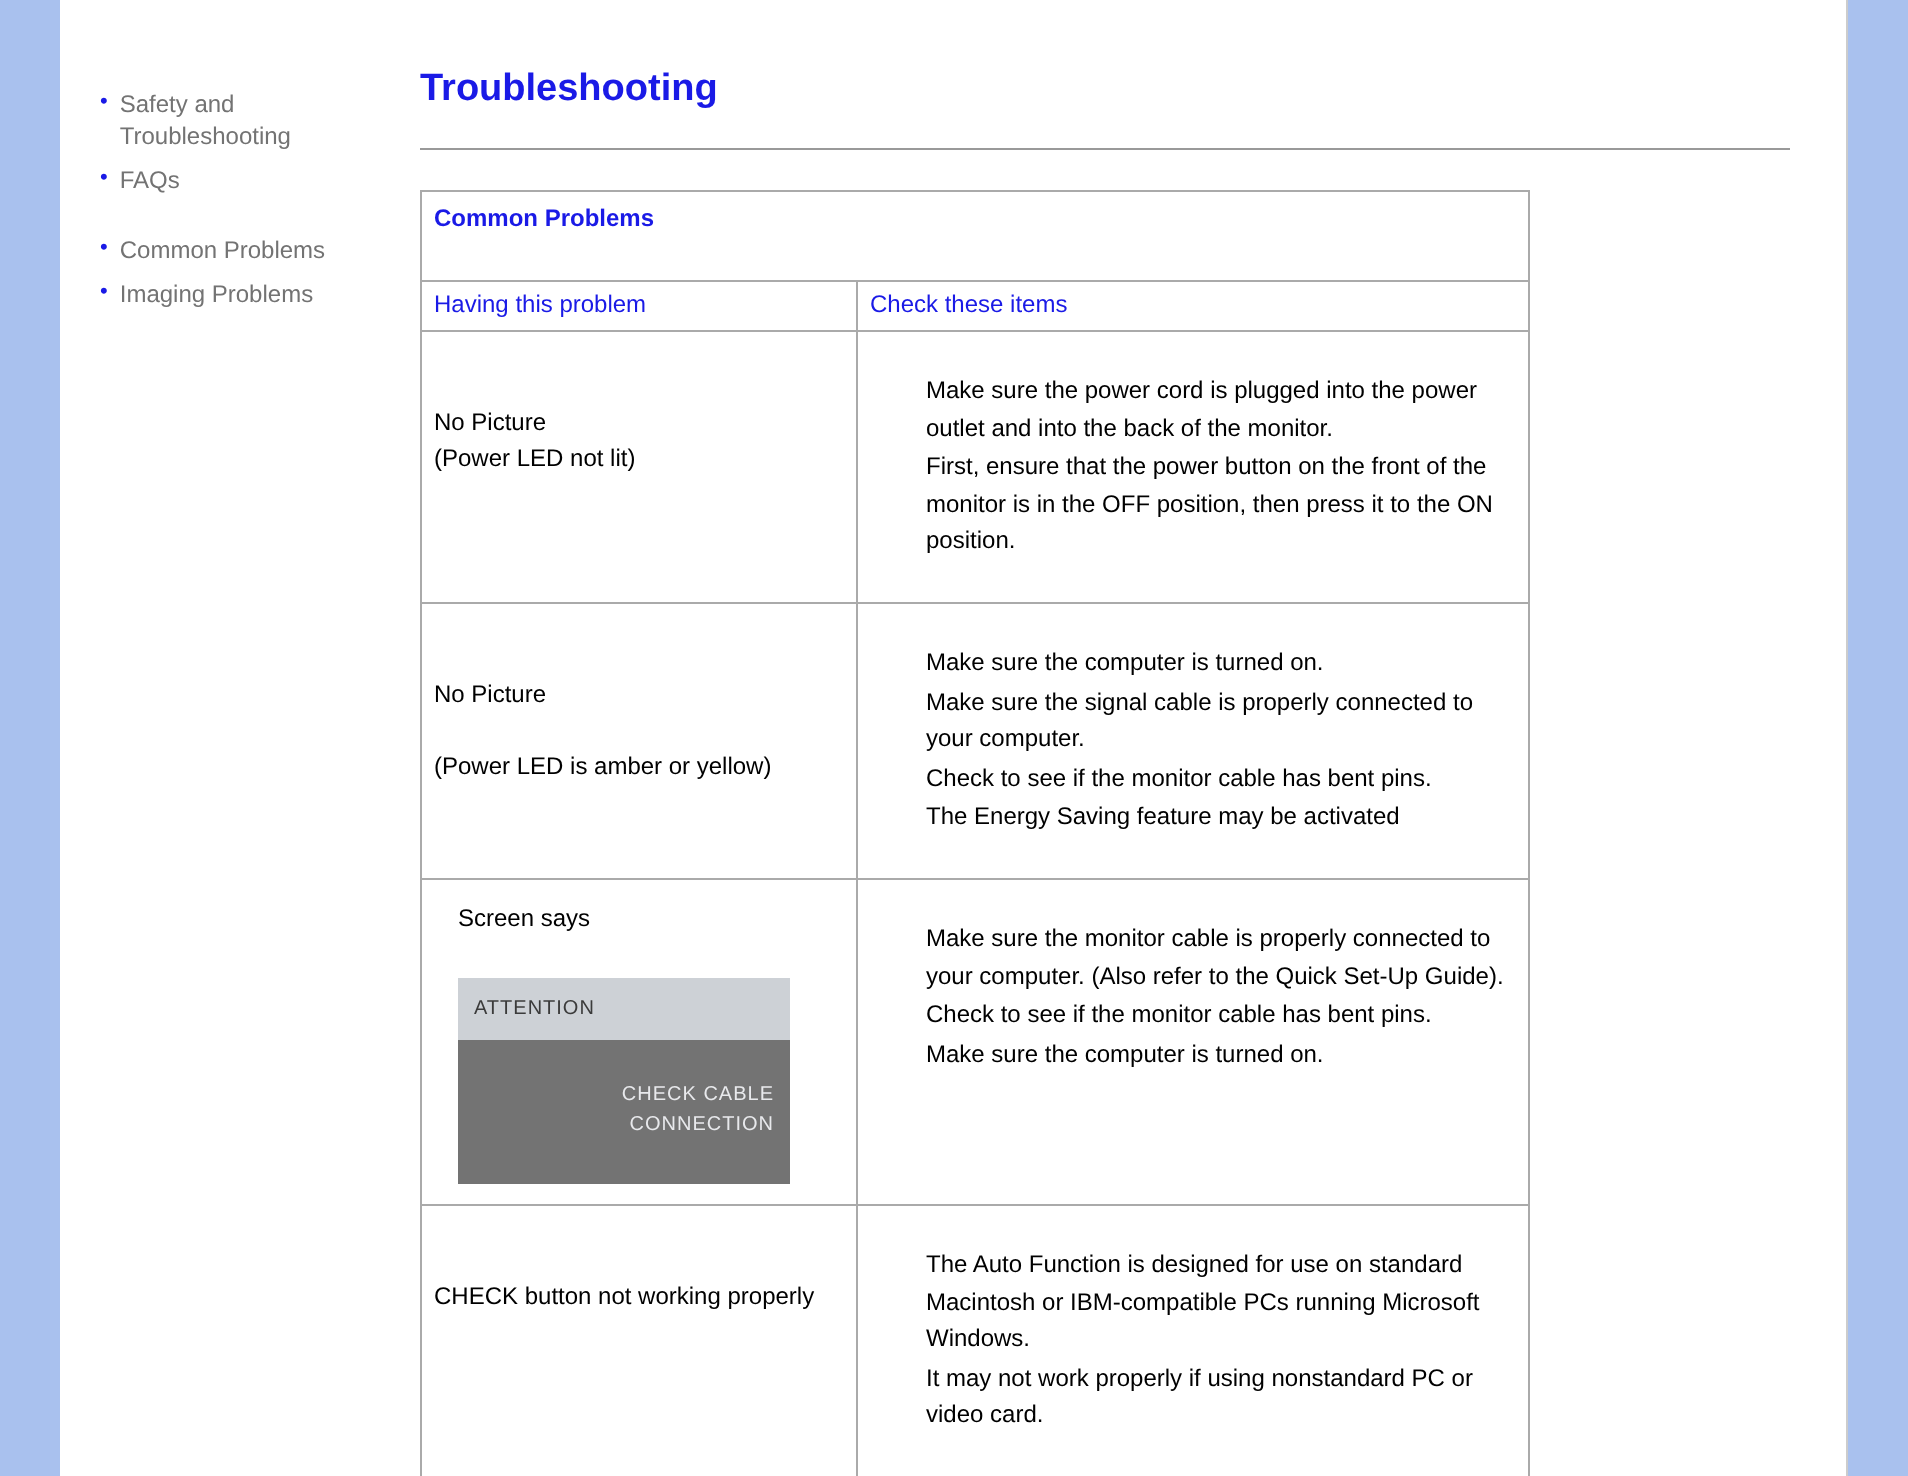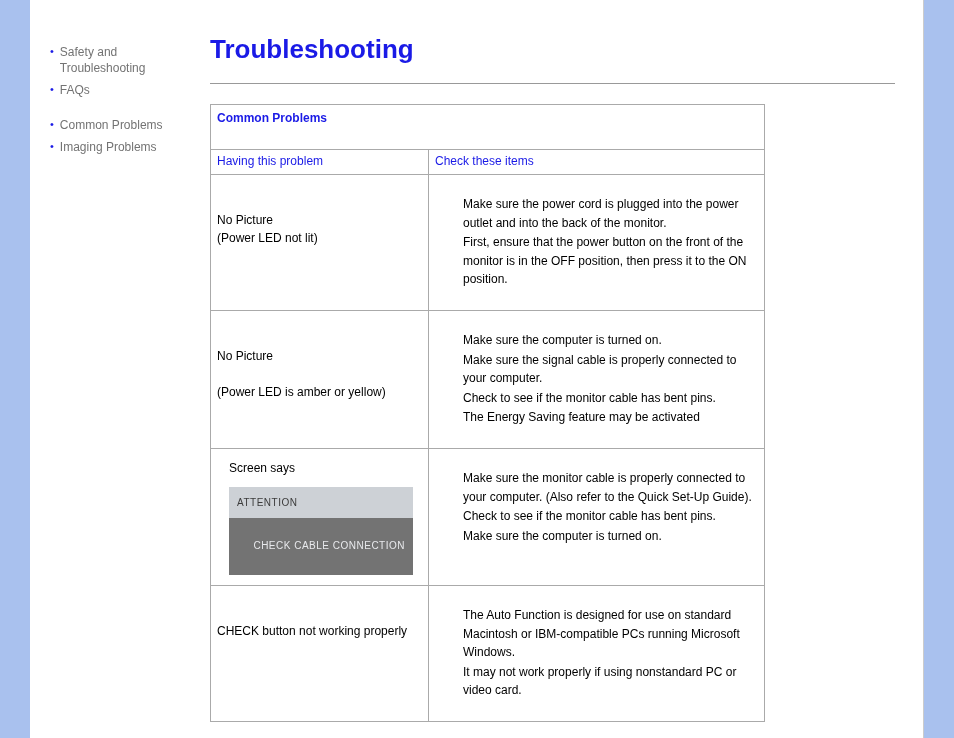--- a/index.html
+++ b/index.html
@@ -11,34 +11,34 @@
 
     .sidebar { width: 170px; padding: 44px 8px 0 20px; }
     .sidebar ul { list-style: none; }
     .sidebar li { display: flex; align-items: flex-start; margin-bottom: 6px; line-height: 1.35; }
     .sidebar li::before { content: "•"; color: #1A1AE6; margin-right: 6px; font-size: 11px; line-height: 1.4; }
     .sidebar li a { color: #737373; text-decoration: none; font-size: 12px; }
     .sidebar li.muted a { color: #555; }
     .sidebar .gap { height: 12px; }
 
     .main { flex: 1; padding: 34px 28px 10px 10px; }
-    .main h1 { color: #1A1AE6; font-size: 26px; font-weight: bold; margin-bottom: 18px; }
+    .main h1 { color: #1A1AE6; font-size: 19px; font-weight: bold; margin-bottom: 18px; }
     .rule { border: none; border-top: 1px solid #999; margin-bottom: 20px; }
     .intro { font-size: 12px; line-height: 1.45; margin-bottom: 12px; max-width: 560px; }
 
     table.ts { width: 555px; border-collapse: collapse; border: 1px solid #888; background: #fff; }
     table.ts td, table.ts th { border: 1px solid #aaa; vertical-align: top; font-size: 12px; }
     .section-head td { padding: 6px 6px 24px 6px; font-weight: bold; color: #1A1AE6; border-bottom: none; }
     .col-head td { padding: 4px 6px 6px 6px; color: #1A1AE6; font-weight: normal; }
     .row-problem { width: 218px; padding: 36px 8px 36px 6px; line-height: 1.5; }
     .row-problem.tight { padding: 10px 8px 10px 18px; }
     .row-solution { padding: 20px 10px 20px 34px; line-height: 1.55; }
     .row-solution p { margin-bottom: 1px; }
 
-    .osd-box { width: 184px; margin-top: 10px; border-radius: 23px; }
+    .osd-box { width: 166px; margin-top: 21px; border-radius: 23px; }
     .osd-head { background: #CDD1D6; color: #3b3b3b; font-size: 10px; letter-spacing: 0.5px; padding: 8px 8px; }
     .osd-body { background: #737373; color: #E8E9EC; font-size: 10px; letter-spacing: 0.5px; padding: 20px 8px 22px 8px; text-align: right; }
   </style>
 </head>
 <body>
 
 <div class="page">
   <div class="left-stripe"></div>
   <div class="center">
 

